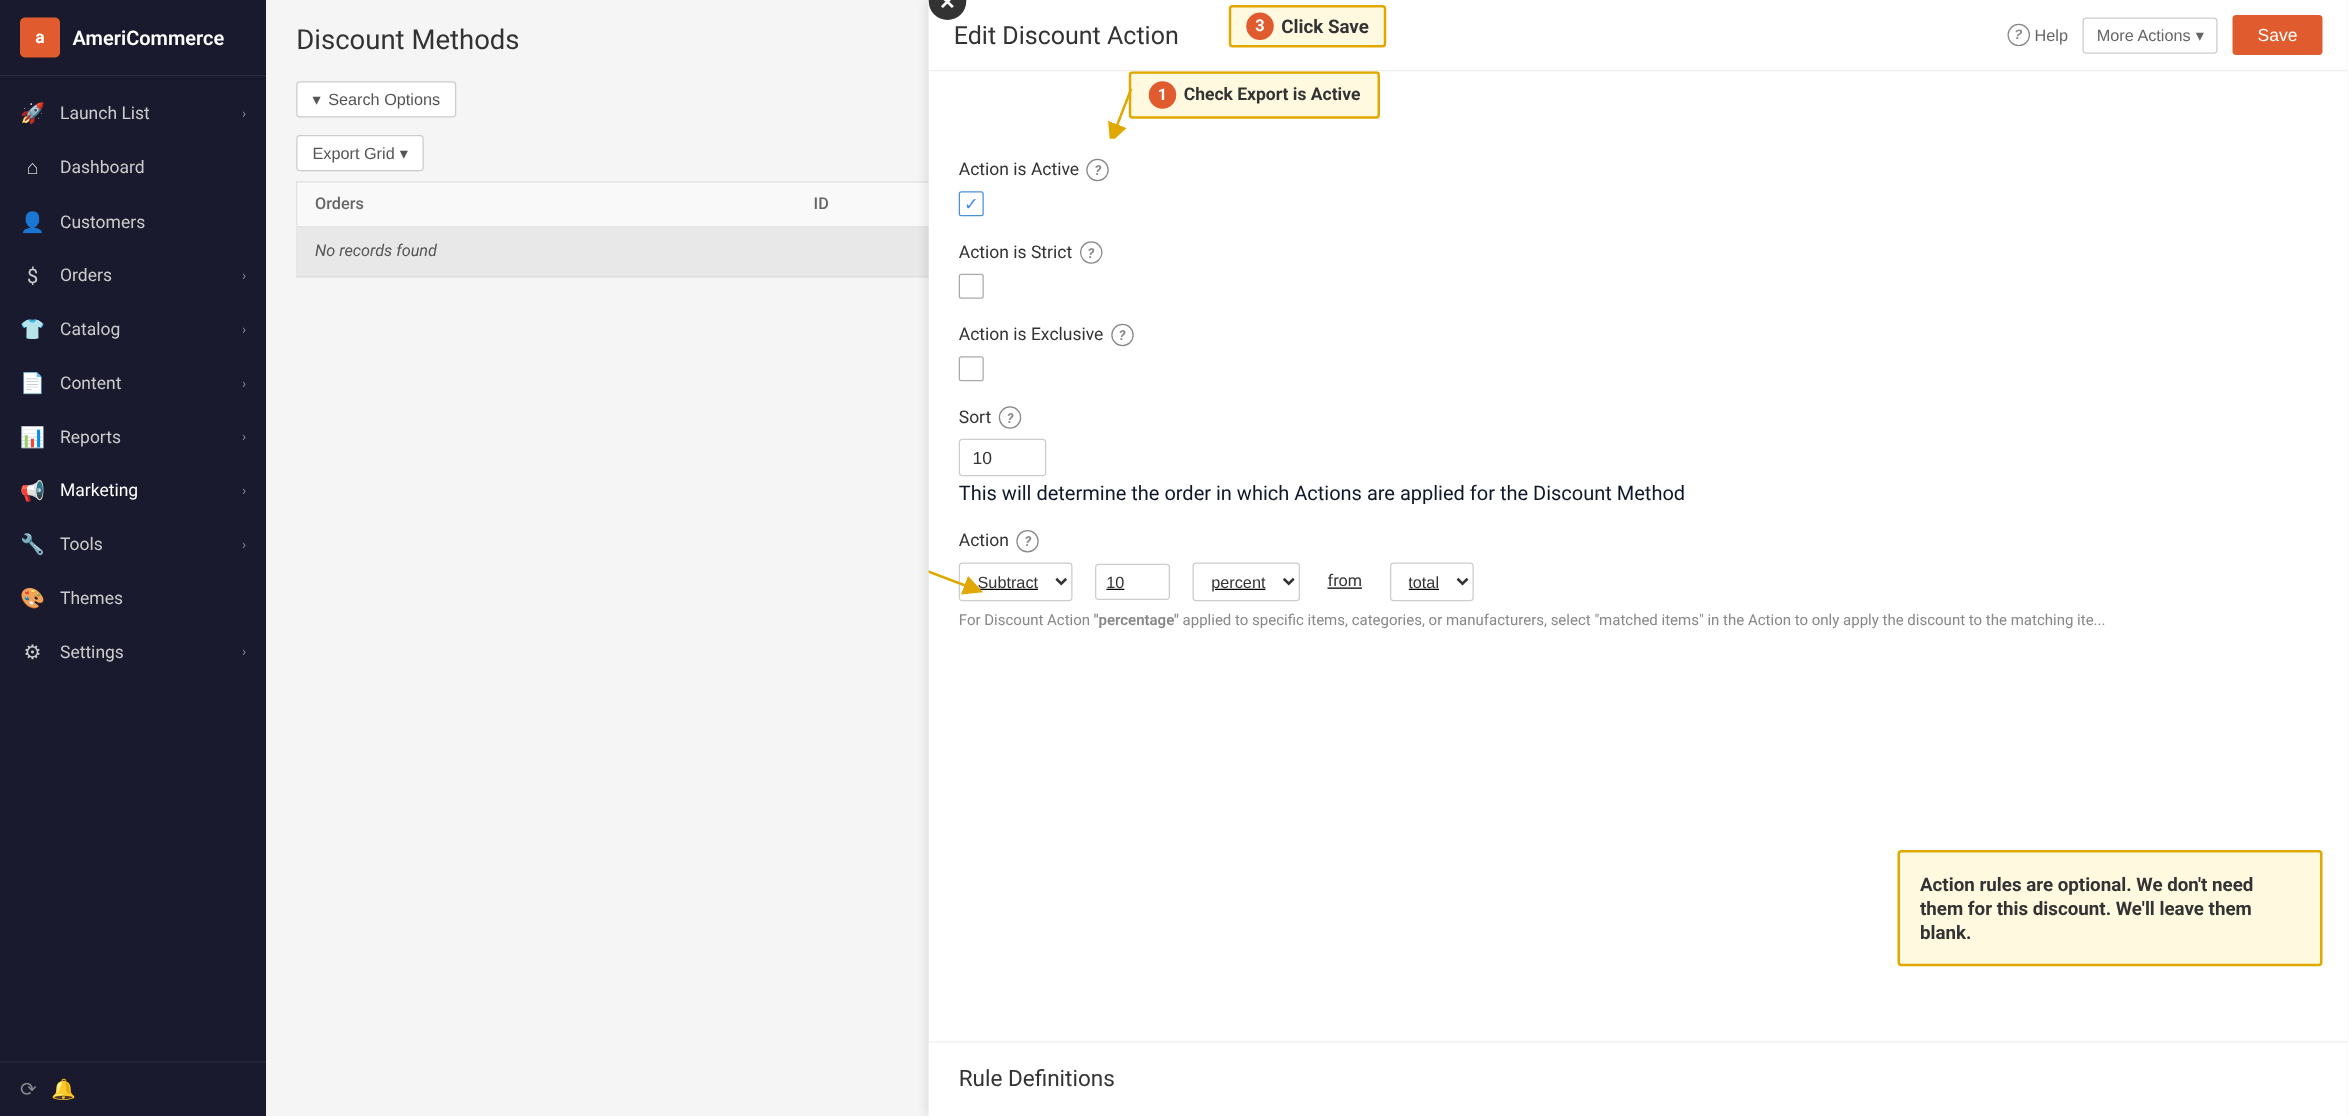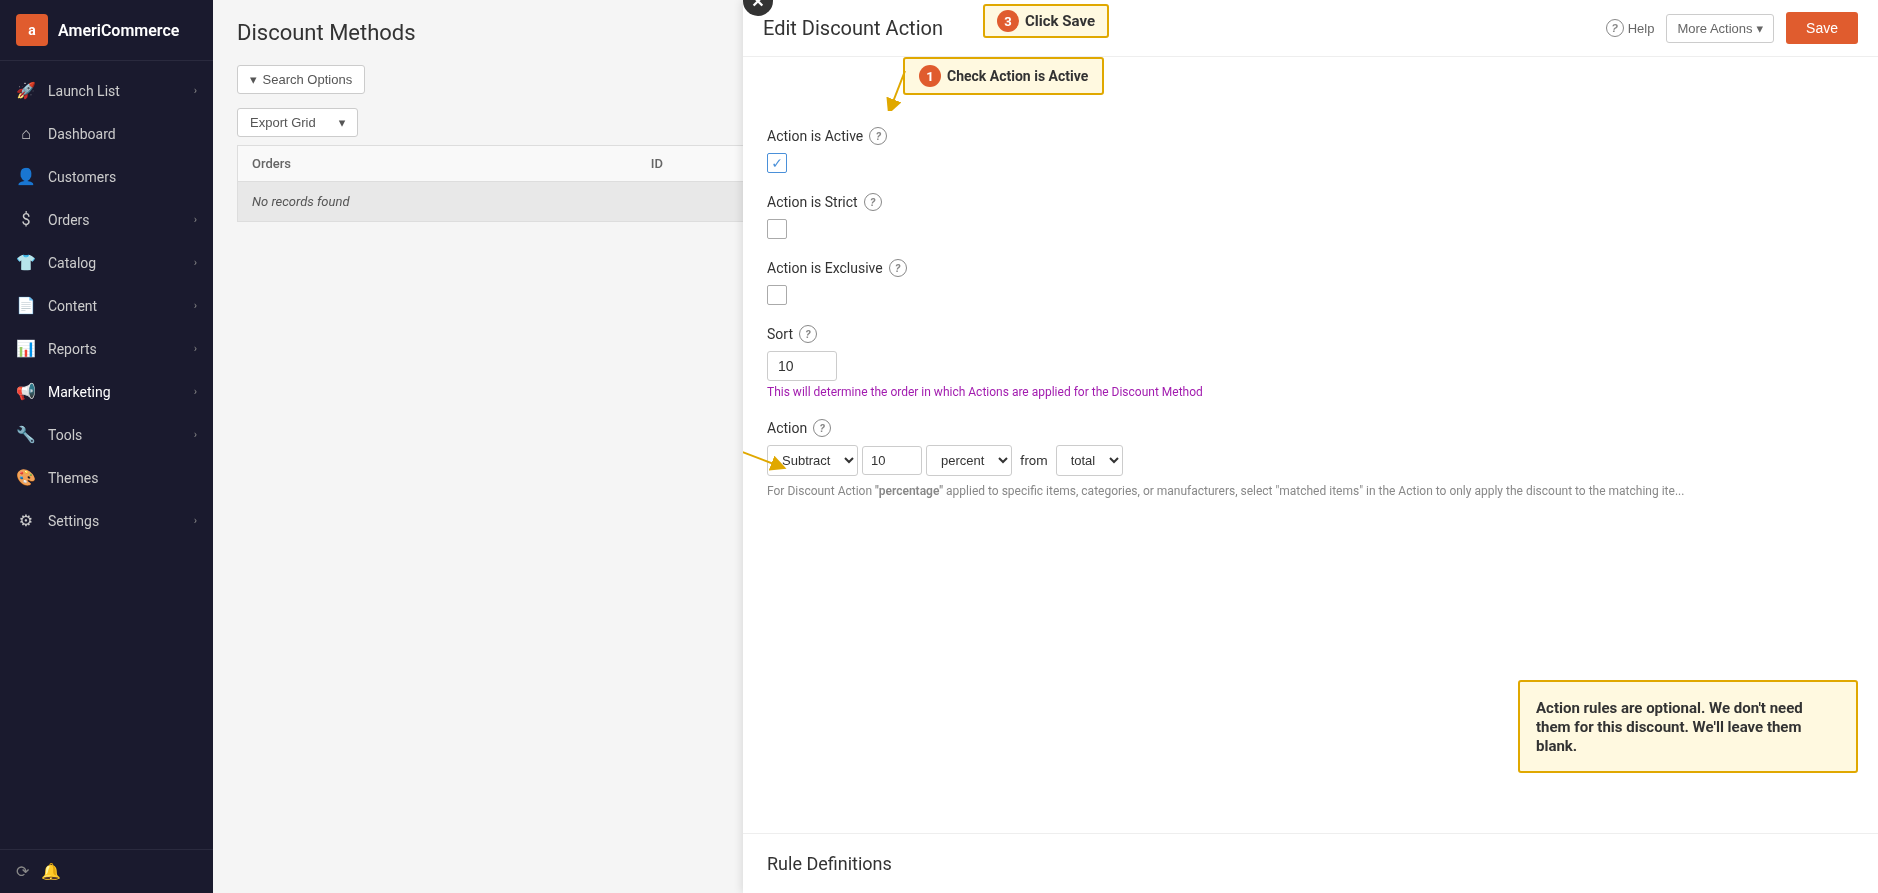--- a/index.html
+++ b/index.html
@@ -68,21 +68,21 @@
     }
     .panel-toolbar {
       display: flex; align-items: center; padding: 8px 24px; gap: 12px;
     }
     .search-options-btn {
       display: flex; align-items: center; gap: 6px;
       background: #fff; border: 1px solid #ccc; border-radius: 3px;
       padding: 6px 12px; font-size: 13px; color: #555; cursor: pointer;
     }
     .export-btn {
-      display: flex; align-items: flex-end; gap: 23px;
+      display: flex; align-items: flex-end; gap: 4px;
       background: #fff; border: 1px solid #ccc; border-radius: 3px;
       padding: 6px 12px; font-size: 13px; color: #555; cursor: pointer;
     }
     .table-area { padding: 0 24px; }
     .data-table { width: 100%; border-collapse: collapse; background: #fff; border: 1px solid #ddd; }
     .data-table th { background: #f9f9f9; padding: 10px 14px; font-size: 13px; color: #666; font-weight: 500; text-align: left; border-bottom: 1px solid #ddd; }
     .data-table td { padding: 12px 14px; font-size: 13px; color: #555; }
     .no-records { background: #e8e8e8; color: #666; font-style: italic; }
 
     
@@ -143,24 +143,24 @@
       width: 20px; height: 20px; border: 1.5px solid #aaa; border-radius: 2px;
       background: #fff; cursor: pointer; display: flex; align-items: center; justify-content: center;
     }
     .checkbox-custom.checked { border-color: #4a90d9; background: #fff; }
     .checkbox-custom.checked::after { content: '✓'; color: #4a90d9; font-size: 14px; }
 
     .sort-input {
       width: 70px; padding: 6px 10px; border: 1px solid #ccc; border-radius: 3px;
       font-size: 14px; color: #333;
     }
-    .helper-text { font-size: 12px; color: #a21caf; margin-top: 4px; }
-
-    
-    .action-row { display: flex; align-items: center; gap: 4px; flex-wrap: wrap; }
+    .helper-text { font-size: 16px; color: #0f172a; margin-top: 4px; }
+
+    
+    .action-row { display: flex; align-items: center; gap: 18px; flex-wrap: wrap; text-decoration: underline; }
     .action-select {
       padding: 6px 10px; border: 1px solid #ccc; border-radius: 3px;
       font-size: 13px; color: #333; background: #fff; cursor: pointer;
       appearance: auto;
     }
     .action-number {
       width: 60px; padding: 6px 8px; border: 1px solid #ccc; border-radius: 3px;
       font-size: 13px; color: #333;
     }
     .from-label { font-size: 13px; color: #333; padding: 0 4px; }
@@ -324,21 +324,21 @@
           <span>▾</span>
         </button>
         <button class="save-btn">Save</button>
       </div>
     </div>
 
     <div class="edit-panel-body" style="position:relative;">
 
       <div style="position:absolute; top:0; left:160px; background:#fff9e0; border:2px solid #e0a800; border-radius:3px; padding:6px 14px; display:flex; align-items:center; gap:6px; z-index:200; white-space:nowrap;">
         <span style="width:22px;height:22px;border-radius:50%;background:#e05c2e;color:#fff;font-weight:bold;font-size:13px;display:inline-flex;align-items:center;justify-content:center;">1</span>
-        <span style="font-size:14px;font-weight:700;color:#333;">Check Action is Active</span>
+        <span style="font-size:14px;font-weight:700;color:#333;">Check Export is Active</span>
       </div>
 
       <svg style="position:absolute;top:14px;left:142px;z-index:201;pointer-events:none;" width="30" height="40">
         <defs>
             <marker id="ah1" markerWidth="8" markerHeight="8" refX="4" refY="4" orient="auto">
               <path d="M0,0 L0,8 L8,4 z" fill="#e0a800"></path>
             </marker>
           </defs>
         <line x1="20" y1="0" x2="6" y2="36" stroke="#e0a800" stroke-width="2" marker-end="url(#ah1)"></line>
       </svg>

